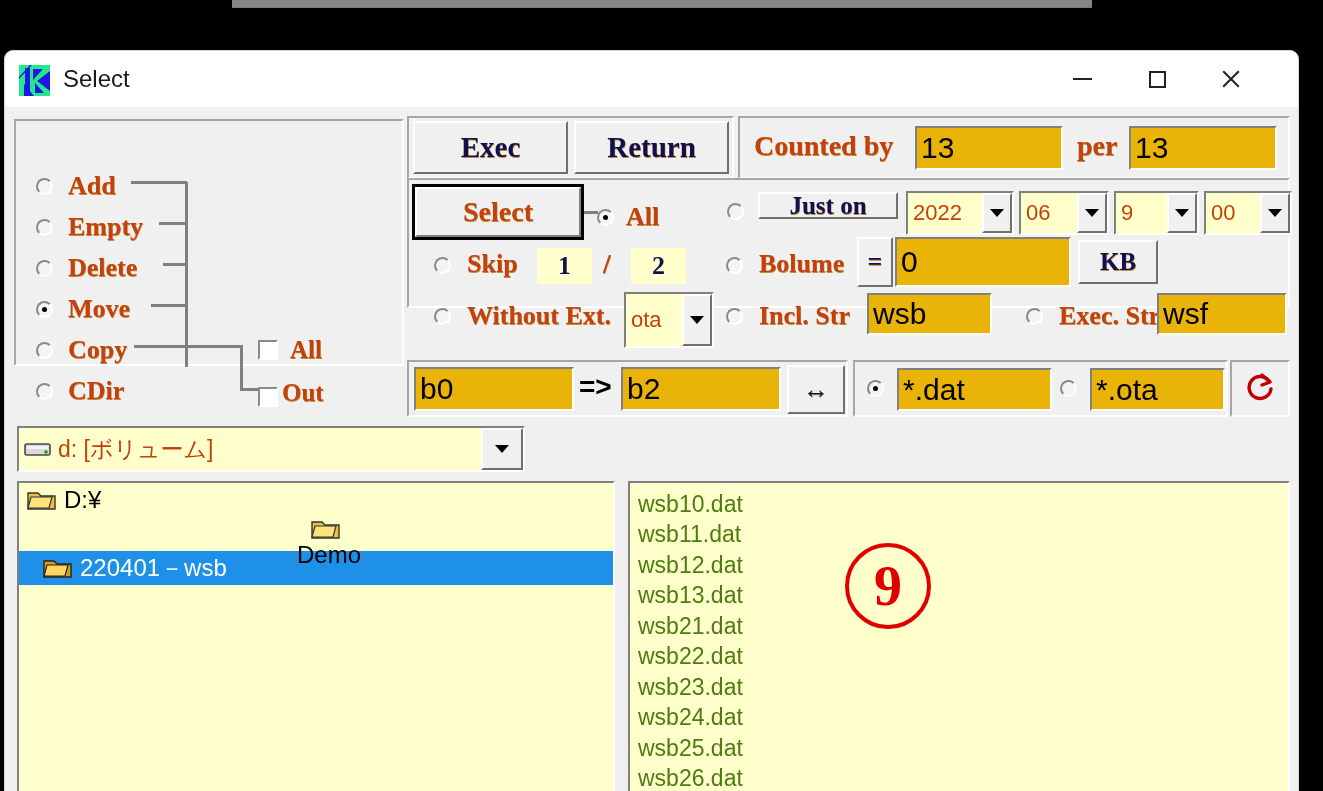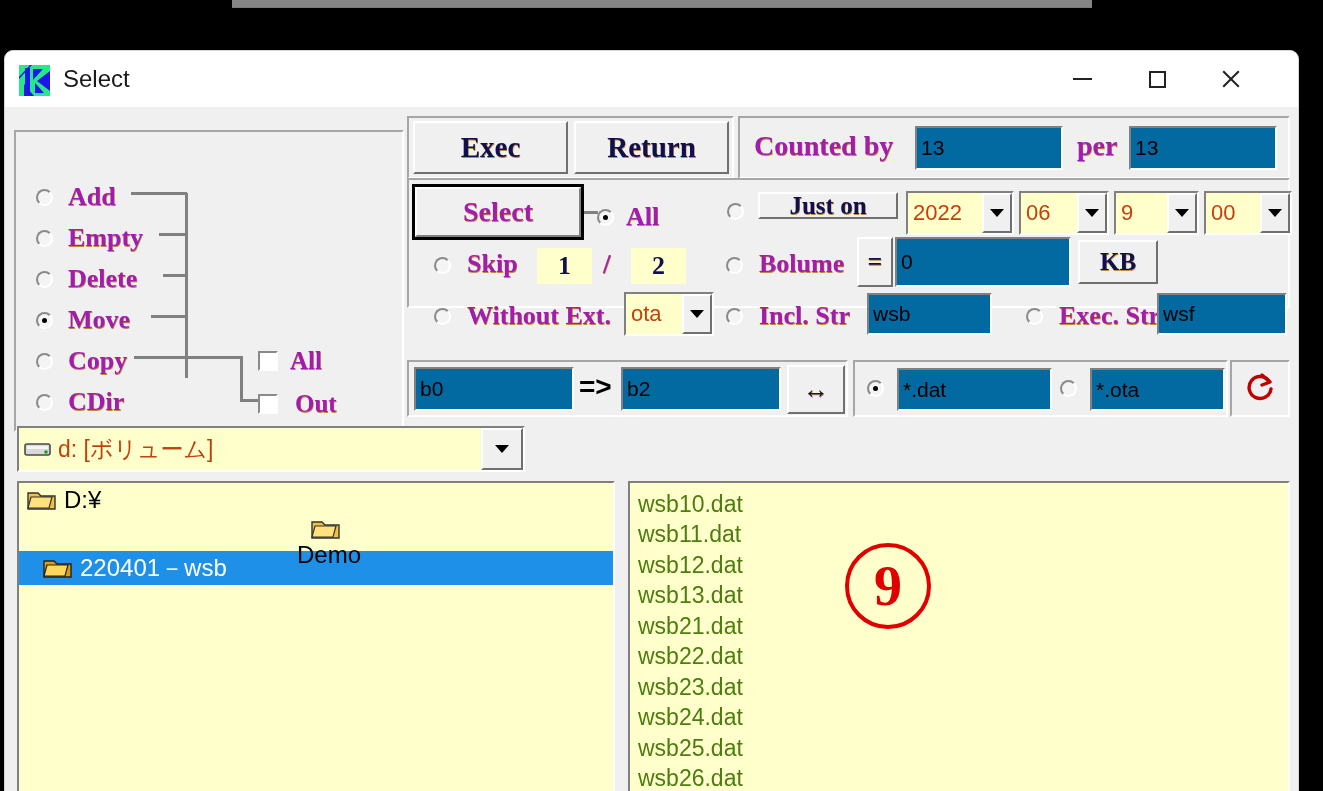--- a/index.html
+++ b/index.html
@@ -75,45 +75,45 @@
     background: #f0f0f0;
   }
   .group {
     position: absolute;
     border: 2px solid;
     border-color: #a6a6a6 #ffffff #ffffff #a6a6a6;
     box-sizing: border-box;
     background: #f0f0f0;
   }
   .field {
-    background: #0369a1;
+    background: #eab308;
     border: 2px solid;
     border-color: #808080 #ffffff #ffffff #808080;
     box-sizing: border-box;
     font-family: "Liberation Sans", sans-serif;
-    font-size: 21px;
+    font-size: 30px;
     color: #000;
     padding: 0 4px;
     display: flex; align-items: center;
   }
   .btn {
     background: #f0f0f0;
     border: 2px solid;
     border-color: #ffffff #707070 #707070 #ffffff;
     box-sizing: border-box;
     display: flex; align-items: center; justify-content: center;
     font-family: "Liberation Serif", serif;
     font-weight: bold;
     color: #101050;
     text-shadow: .5px .5px 0 #c08a3a;
   }
   .lbl {
     font-family: "Liberation Serif", serif;
     font-weight: bold;
-    color: #a21caf;
+    color: #c2410c;
     text-shadow: .5px .5px 0 #c08a3a;
     white-space: nowrap;
   }
   
   .radio {
     width: 17px; height: 17px; border-radius: 50%;
     background: #f4f4f4;
     border: 2px solid;
     border-color: #8a8a8a #ffffff #ffffff #8a8a8a;
     box-sizing: border-box;
@@ -230,21 +230,21 @@
       <div class="winbtn max">
         <div class="glyph-max"></div>
       </div>
       <div class="winbtn close">
         <div class="glyph-close"></div>
       </div>
     </div>
 
     <div class="client">
 
-      <div class="group" style="left:9px; top:23px; width:390px; height:302px;">
+      <div class="group" style="left:9px; top:12px; width:390px; height:247px;">
 
         <div class="conn" style="left:169px; top:61px; width:3px; height:185px;"></div>
         <div class="conn" style="left:115px; top:60px; width:56px; height:3px;"></div>
         <div class="conn" style="left:143px; top:101px; width:28px; height:3px;"></div>
         <div class="conn" style="left:147px; top:142px; width:24px; height:3px;"></div>
         <div class="conn" style="left:135px; top:183px; width:36px; height:3px;"></div>
         <div class="conn" style="left:118px; top:224px; width:53px; height:3px;"></div>
         <div class="conn" style="left:169px; top:224px; width:58px; height:3px;"></div>
         <div class="conn" style="left:224px; top:224px; width:3px; height:46px;"></div>
         <div class="conn" style="left:224px; top:267px; width:21px; height:3px;"></div>
@@ -272,21 +272,21 @@
         </div>
         <div style="position:absolute; left:20px; top:255px; display:flex; align-items:center; gap:15px;">
           <span class="radio"></span>
           <span class="lbl" style="font-size:26px;">CDir</span>
         </div>
 
         <div style="position:absolute; left:242px; top:215px; display:flex; align-items:center; gap:12px;">
           <span class="cbx"></span>
           <span class="lbl" style="font-size:25px;">All</span>
         </div>
-        <div style="position:absolute; left:242px; top:258px; display:flex; align-items:center; gap:17px;">
+        <div style="position:absolute; left:242px; top:258px; display:flex; align-items:flex-end; gap:4px;">
           <span class="cbx"></span>
           <span class="lbl" style="font-size:25px;">Out</span>
         </div>
       </div>
 
       <div class="group" style="left:402px; top:9px; width:327px; height:63px;">
         <div class="btn" style="position:absolute; left:4px; top:3px; width:155px; height:53px; font-size:29px;">
           <span>Exec</span>
         </div>
         <div class="btn" style="position:absolute; left:165px; top:3px; width:155px; height:53px; font-size:29px;">
@@ -373,21 +373,21 @@
         </div>
         <div class="field" style="position:absolute; left:486px; top:57px; width:176px; height:50px;">
           <span>0</span>
         </div>
         <div class="btn" style="position:absolute; left:669px; top:60px; width:80px; height:44px; font-size:25px;">
           <span>KB</span>
         </div>
 
         <span class="radio" style="position:absolute; left:25px; top:128px;"></span>
         <span class="lbl" style="position:absolute; left:58px; top:121px; font-size:26px;">Without Ext.</span>
-        <div class="combo" style="position:absolute; left:215px; top:112px; width:90px; height:44px;">
+        <div class="combo" style="position:absolute; left:215px; top:112px; width:90px; height:56px;">
           <span class="val">ota</span>
           <span class="arrowbtn">
               <span class="tri-down"></span>
             </span>
         </div>
 
         <span class="radio" style="position:absolute; left:317px; top:128px;"></span>
         <span class="lbl" style="position:absolute; left:350px; top:121px; font-size:26px;">Incl. Str</span>
         <div class="field" style="position:absolute; left:458px; top:113px; width:125px; height:42px;">
           <span>wsb</span>

